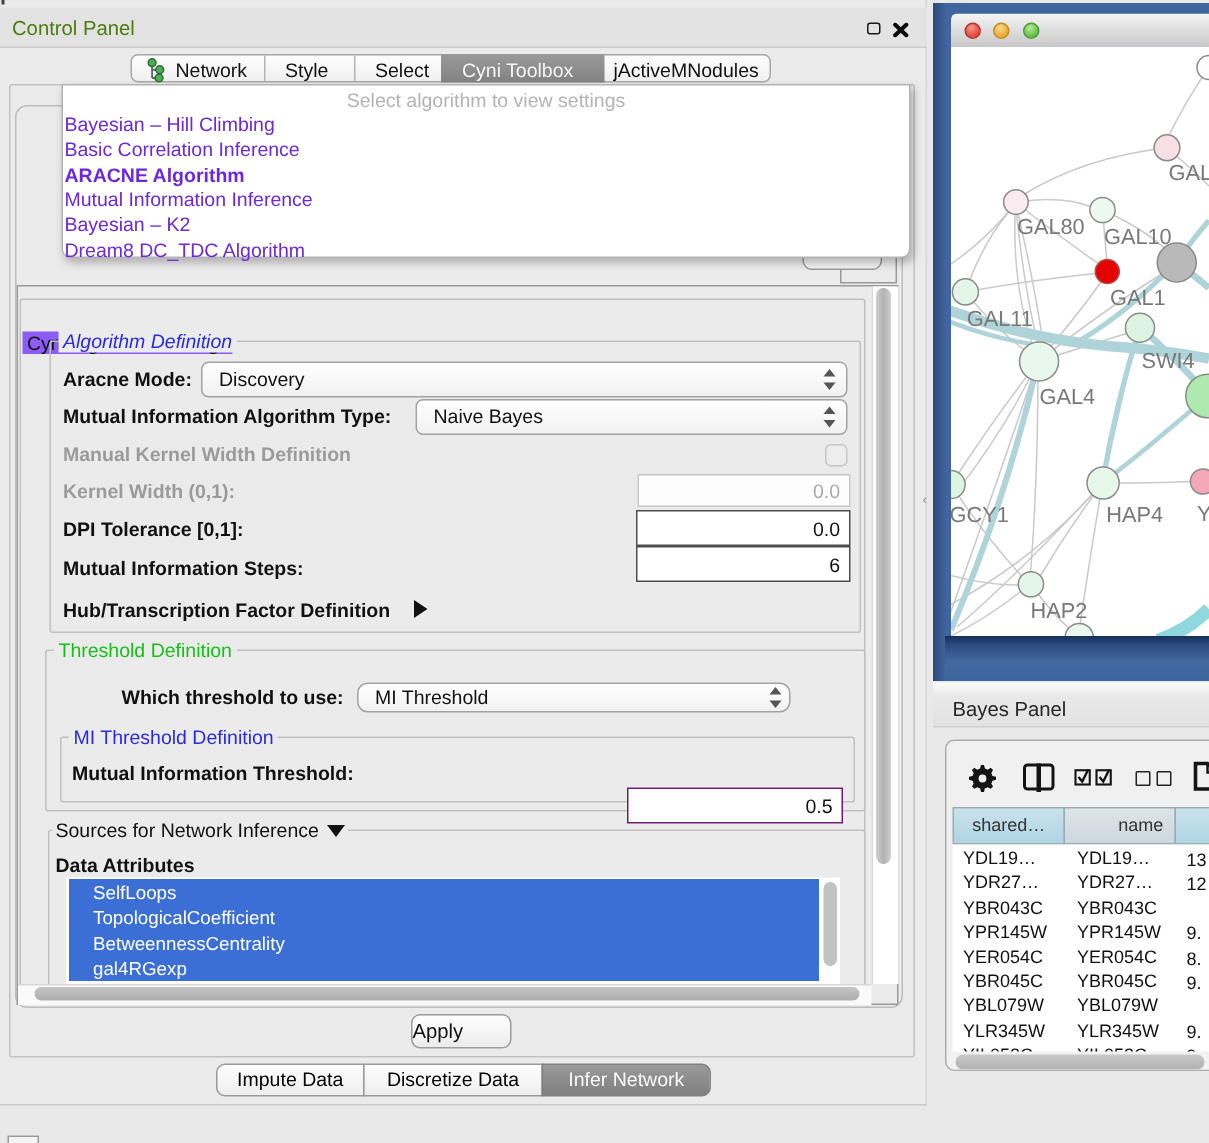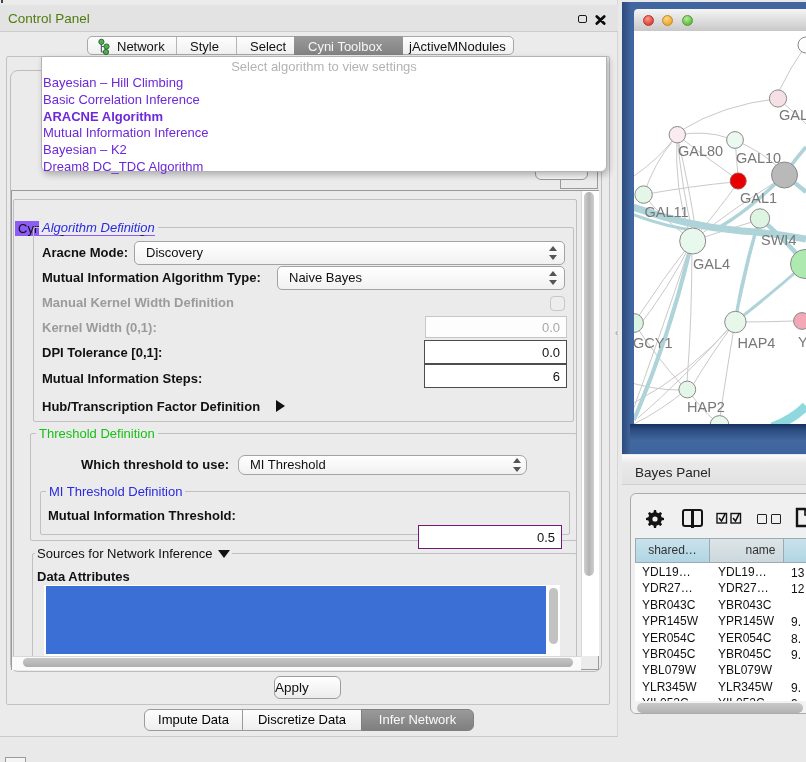--- a/index.html
+++ b/index.html
@@ -105,20 +105,21 @@
  <div class="lbl" style="left:34px;top:293px;background:#ebebeb;padding:0 3px;color:#2a2ae0;">MI Threshold Definition</div>
  <div class="lbl b" style="left:36px;top:317px;">Mutual Information Threshold:</div>
  <div class="field" style="left:406px;top:314px;width:144px;height:24px;border:1px solid #701a75;line-height:24px;padding-right:6px;box-sizing:border-box;margin-top:20px;">0.5</div>
 
  <div class="abs" style="left:20px;top:362px;width:543px;height:120px;border:1px solid #c0c0c0;border-radius:2px;"></div>
  <div class="lbl" style="left:23px;top:355px;background:#ebebeb;padding:0 2px;">Sources for Network Inference <span style="display:inline-block;width:0;height:0;border-left:6px solid transparent;border-right:6px solid transparent;border-top:8px solid #111;margin-left:2px;"></span></div>
  <div class="lbl b" style="left:25px;top:378px;">Data Attributes</div>
 
  <div class="abs" style="left:32px;top:394px;width:516px;height:71px;background:#ffffff;"></div>
  <div class="abs" style="left:34px;top:395px;width:500px;height:68px;background:#3b6fd6;"></div>
+ <div class="abs" style="left:50px;top:396px;font-size:12.5px;color:#fff;line-height:17px;white-space:nowrap;">SelfLoops<br>TopologicalCoefficient<br>BetweennessCentrality<br>gal4RGexp</div>
  <div class="abs" style="left:537px;top:397px;width:9px;height:56px;background:#c2c2c2;border-radius:5px;"></div>
 </div>
 
 <div class="abs" style="left:274px;top:676px;width:67px;height:23px;background:linear-gradient(#ffffff,#ececec);border:1px solid #9c9c9c;border-radius:6px;box-sizing:border-box;text-align:left;font-size:13.5px;line-height:21px;color:#111;">Apply</div>
 
 <div class="abs" style="left:144px;top:709px;width:99px;height:22px;background:linear-gradient(#fdfdfd,#eeeeee);border:1px solid #9a9a9a;border-radius:6px 0 0 6px;box-sizing:border-box;text-align:center;font-size:13px;line-height:20px;">Impute Data</div>
 <div class="abs" style="left:242px;top:709px;width:120px;height:22px;background:linear-gradient(#fdfdfd,#eeeeee);border:1px solid #9a9a9a;box-sizing:border-box;text-align:center;font-size:13px;line-height:20px;">Discretize Data</div>
 <div class="abs" style="left:361px;top:709px;width:113px;height:22px;background:linear-gradient(#9a9a9a,#7f7f7f);border:1px solid #808080;border-radius:0 6px 6px 0;box-sizing:border-box;text-align:center;font-size:13px;line-height:20px;color:#fafafa;">Infer Network</div>
 
 <div class="abs" style="left:5px;top:757px;width:19px;height:12px;background:#f4f4f4;border:1.5px solid #9a9a9a;"></div>

